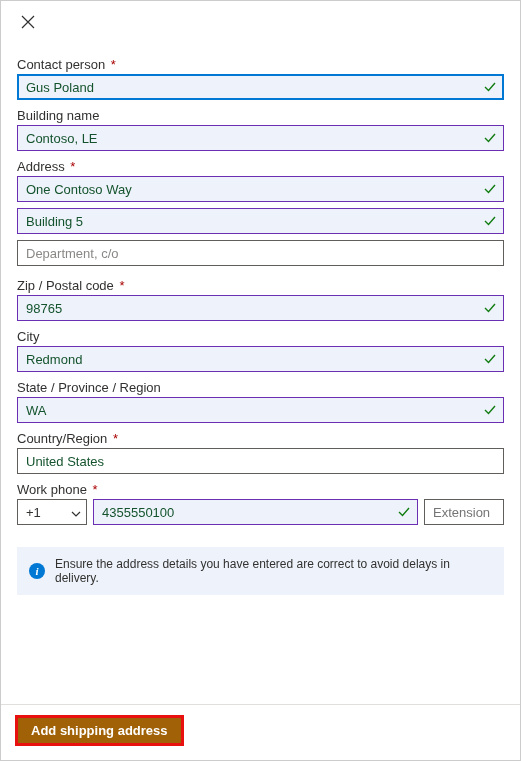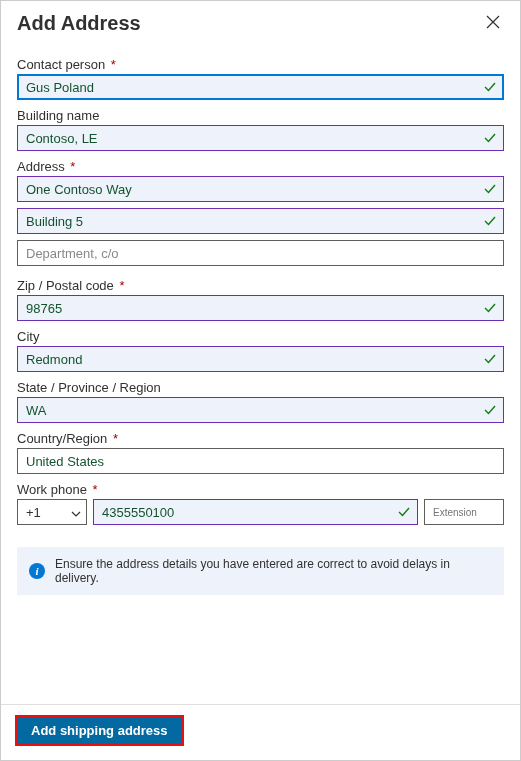--- a/index.html
+++ b/index.html
@@ -103,21 +103,21 @@
       top: 50%;
       transform: translateY(-50%);
       pointer-events: none;
     }
     .phone-main { flex: 1 1 auto; }
     .ext-input {
       width: 80px;
       flex: 0 0 80px;
       height: 26px;
       padding: 3px 8px;
-      font-size: 10px;
+      font-size: 13px;
       border: 1px solid #605e5c;
       background: #fff;
       color: #323130;
     }
     .info-box {
       margin-top: 22px;
       background: #eef3fb;
       padding: 10px 12px;
       display: flex;
       align-items: center;
@@ -141,36 +141,35 @@
     .info-text {
       font-size: 12px;
       color: #323130;
     }
     .footer {
       padding: 12px 16px 16px 16px;
       border-top: 1px solid #e1dfdd;
       margin-top: auto;
     }
     .submit-btn {
-      background: #0369a1;
+      background: #a16207;
       color: #fff;
       border: none;
       padding: 6px 14px;
       font-size: 13px;
       font-weight: 600;
       cursor: pointer;
       outline: 3px solid #e8110f;
       outline-offset: -1px;
     }
   </style>
 </head>
 <body>
 
 <div class="header">
-  <h1>Add Address</h1>
   <button class="close-btn">
     <span>
       <svg width="14" height="14" viewBox="0 0 14 14">
           <path d="M1 1 L13 13 M13 1 L1 13" stroke="#323130" stroke-width="1.2" fill="none"></path>
         </svg>
     </span>
   </button>
 </div>
 
 <div class="form-area">

